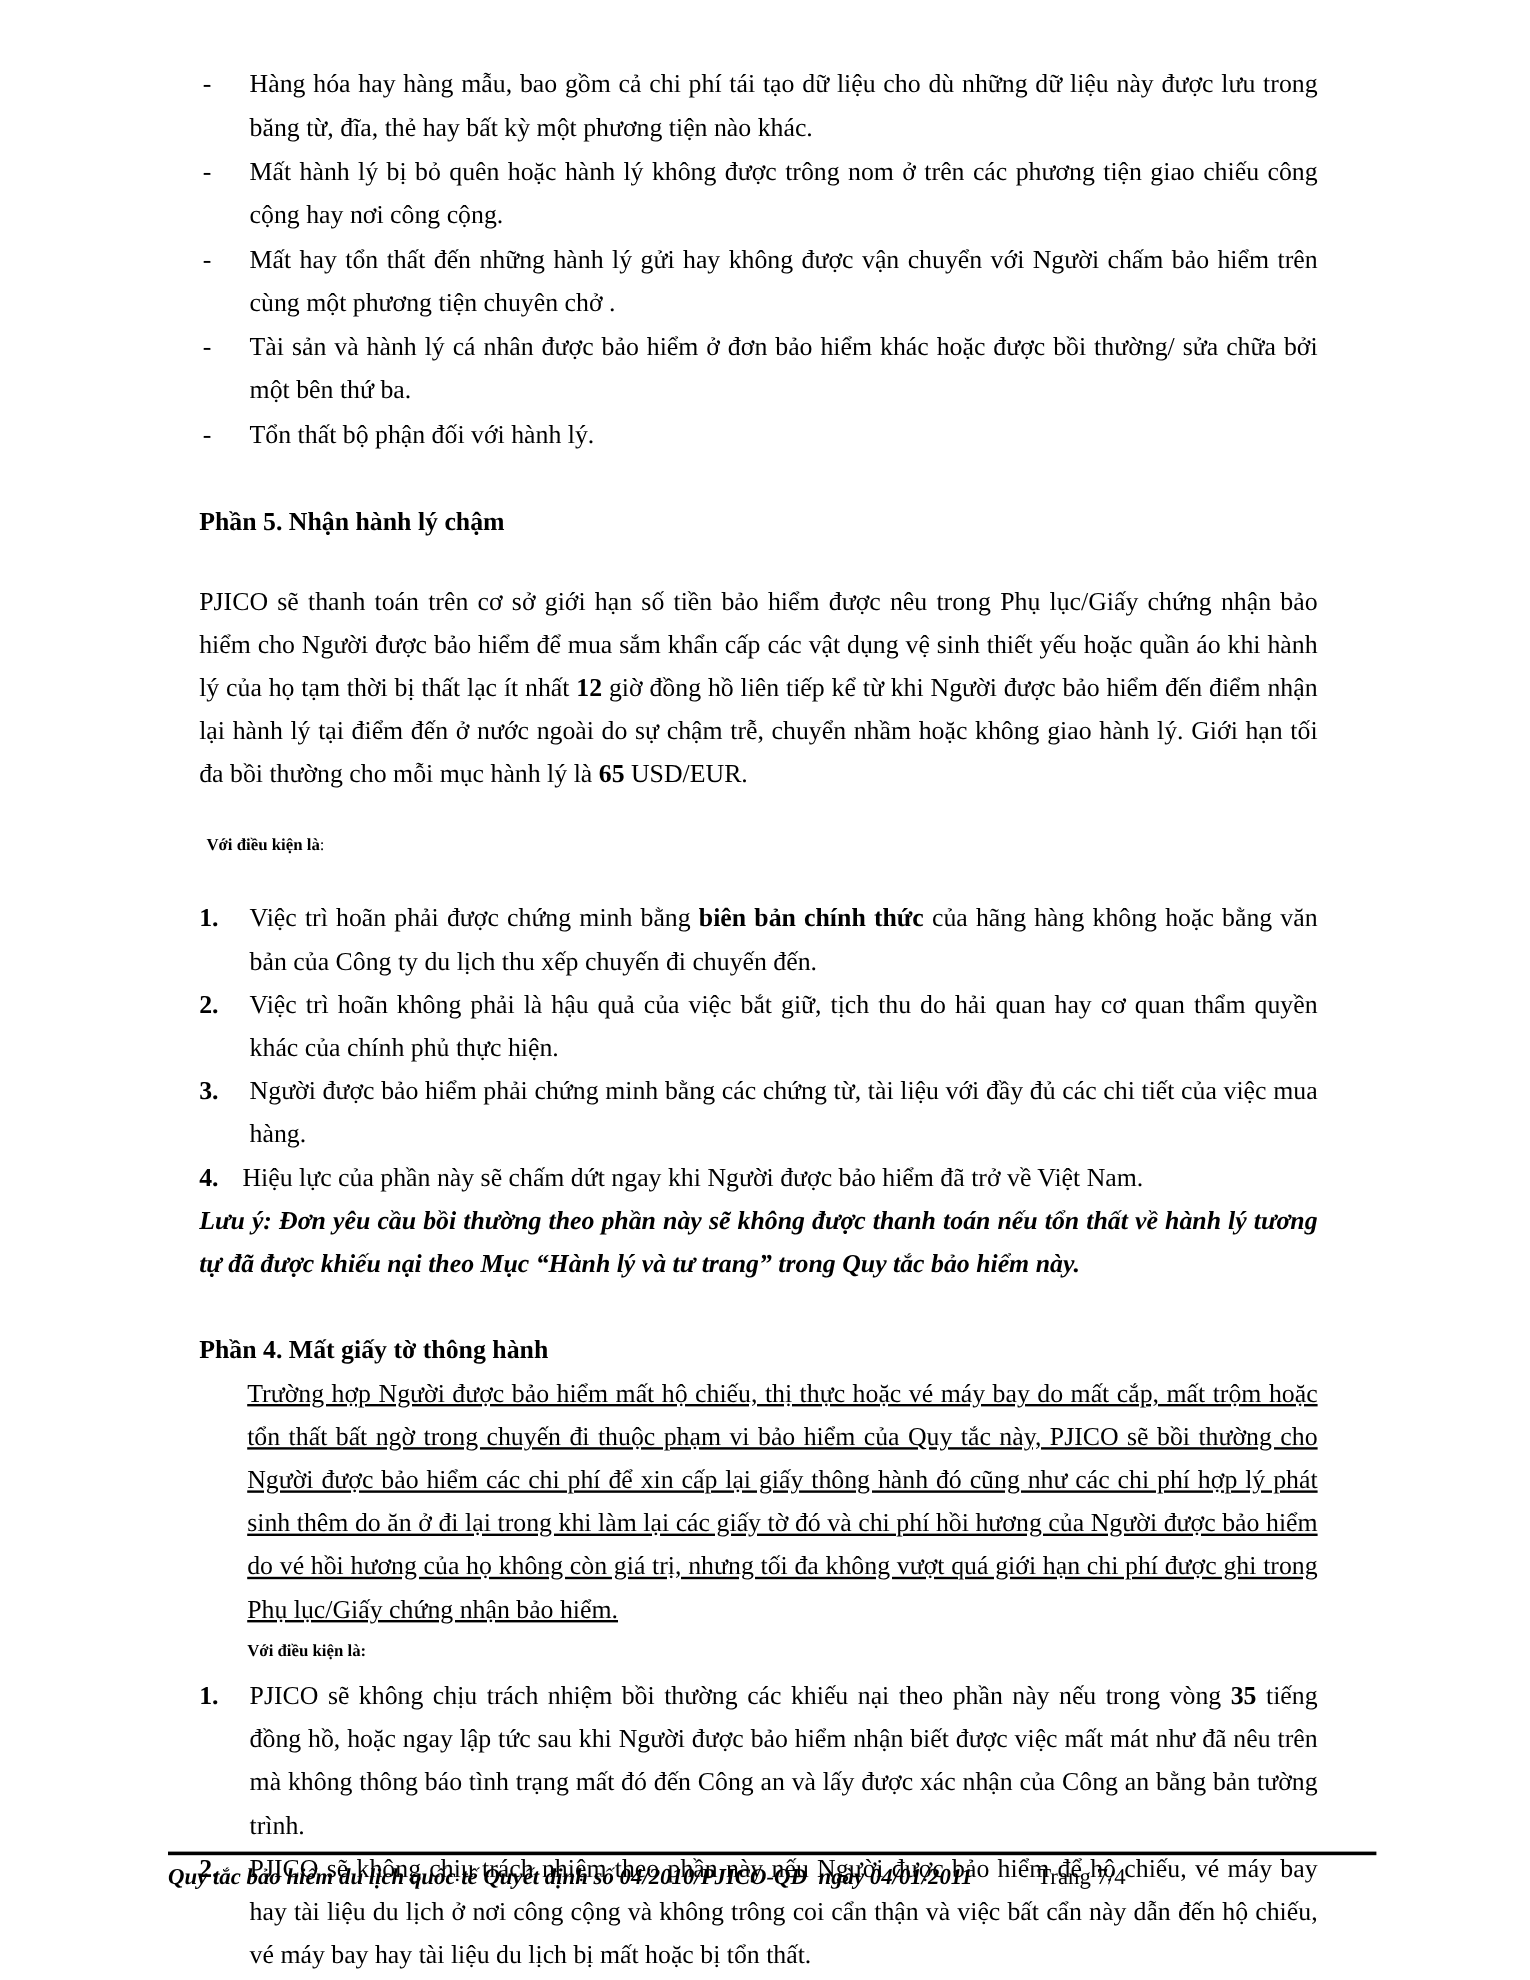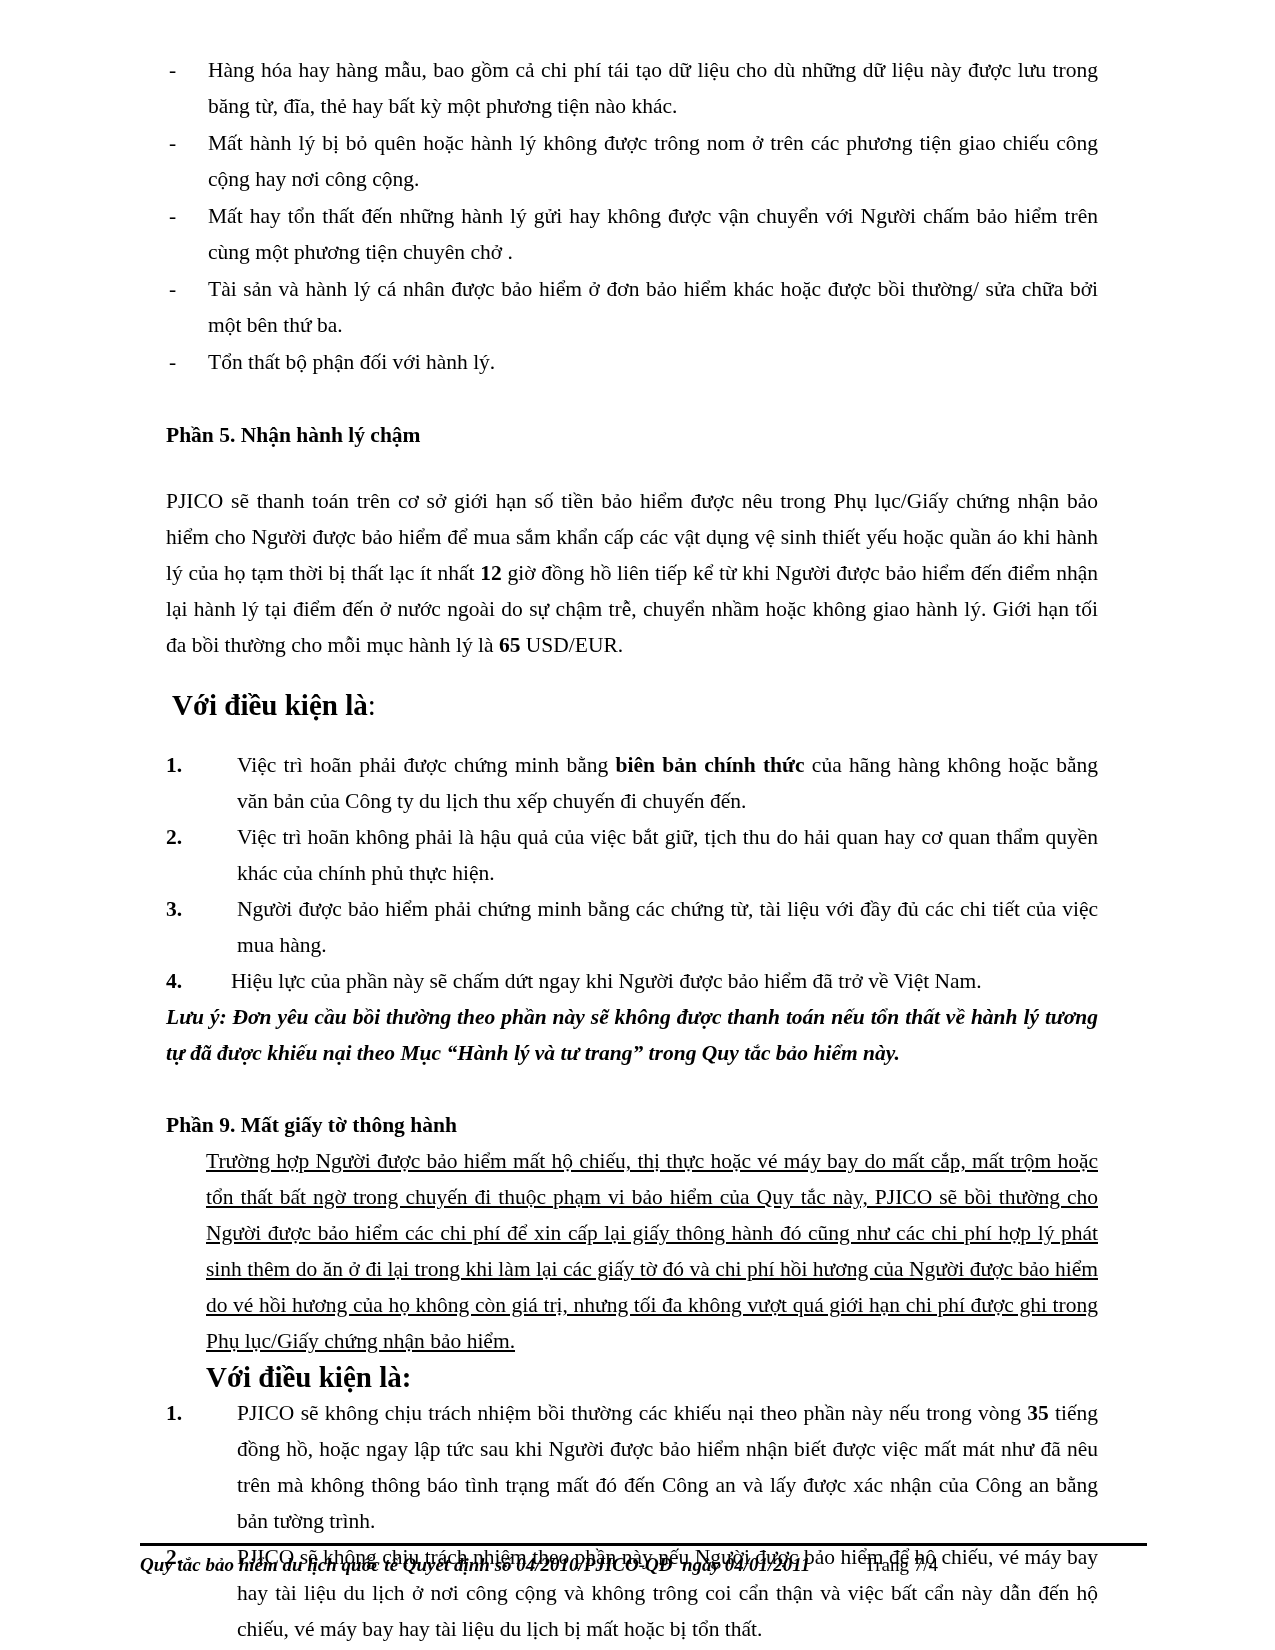--- a/index.html
+++ b/index.html
@@ -81,31 +81,31 @@
     left: 0px;
     top: 0;
     width: 34px;
     text-align: left;
     font-weight: bold;
     font-size: 21.5px;
     line-height: 36px;
   }
   .num-item.tight { padding-left: 36px; }
   .num-item.tight > .marker { width: 30px; }
-  .num-item > .txt { display: block; margin-left: 29px; }
+  .num-item > .txt { display: block; }
 
   
   .section-heading {
     font-size: 21.5px;
     line-height: 36px;
     font-weight: bold;
     margin: 0;
   }
   .cond-heading {
-    font-size: 29px;
+    font-size: 14px;
     line-height: 36px;
     margin: 0;
     padding-left: 6px;
   }
   .cond-heading.indented {
     padding-left: 40px;
     font-weight: bold;
   }
   .indent-para {
     padding-left: 40px;
@@ -212,21 +212,21 @@
       <li class="num-item tight">
         <span class="marker">4.</span>
         <span class="txt"><span>Hiệu lực của phần này sẽ chấm dứt ngay khi Người được bảo hiểm đã trở về Việt Nam.</span></span>
       </li>
     </ol>
 
     <p class="note-para">Lưu ý: Đơn yêu cầu bồi thường theo phần này sẽ không được thanh toán nếu tổn thất về hành lý tương tự đã được khiếu nại theo Mục “Hành lý và tư trang” trong Quy tắc bảo hiểm này.</p>
 
     <div class="sp-36"></div>
 
-    <p class="section-heading">Phần 9.  Mất giấy tờ thông hành</p>
+    <p class="section-heading">Phần 4.  Mất giấy tờ thông hành</p>
 
     <p class="para indent-para">Trường hợp Người được bảo hiểm mất hộ chiếu, thị thực  hoặc vé máy bay do mất cắp, mất trộm hoặc tổn thất bất ngờ trong chuyến đi thuộc phạm vi bảo hiểm của Quy tắc này, PJICO sẽ bồi thường cho Người được bảo hiểm các chi phí để xin cấp lại giấy thông hành đó cũng như các chi phí hợp lý phát sinh thêm do ăn ở đi lại trong khi làm lại các giấy tờ đó và chi phí hồi hương của Người được bảo hiểm do vé hồi hương của họ không còn giá trị, nhưng tối đa không vượt quá giới hạn chi phí được ghi trong  Phụ lục/Giấy chứng nhận bảo hiểm.</p>
 
     <p class="cond-heading indented">Với điều kiện là:</p>
 
     <ol class="num-list">
       <li class="num-item">
         <span class="marker">1.</span>
         <span class="txt"><span>PJICO sẽ không chịu trách nhiệm bồi thường các khiếu nại theo phần này nếu trong vòng </span><span class="b">35</span><span> tiếng đồng hồ, hoặc ngay lập tức sau khi Người được bảo hiểm nhận biết được việc mất mát như đã nêu trên mà không thông báo tình trạng mất đó đến Công an và lấy được xác nhận của Công an bằng bản tường trình.</span></span>
       </li>

